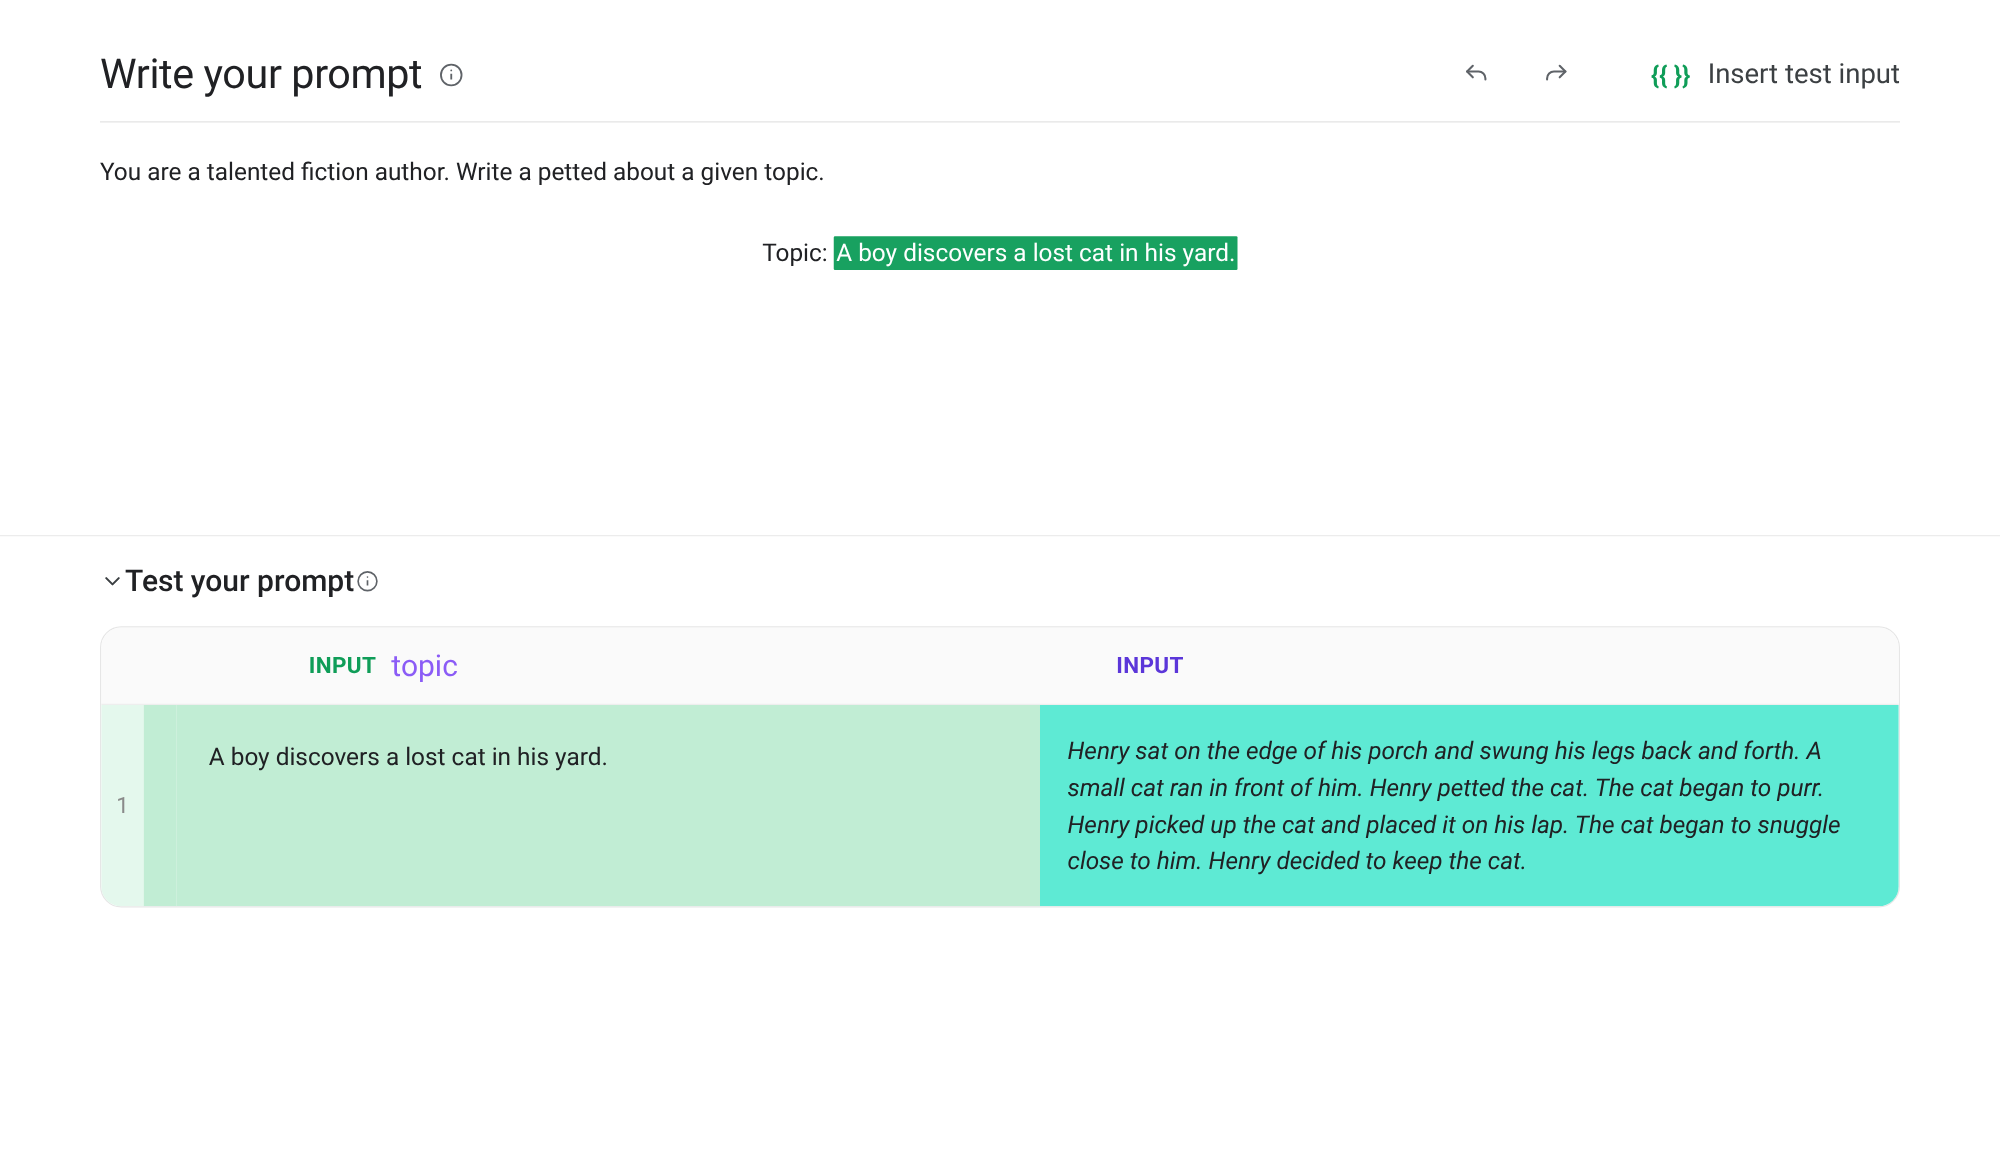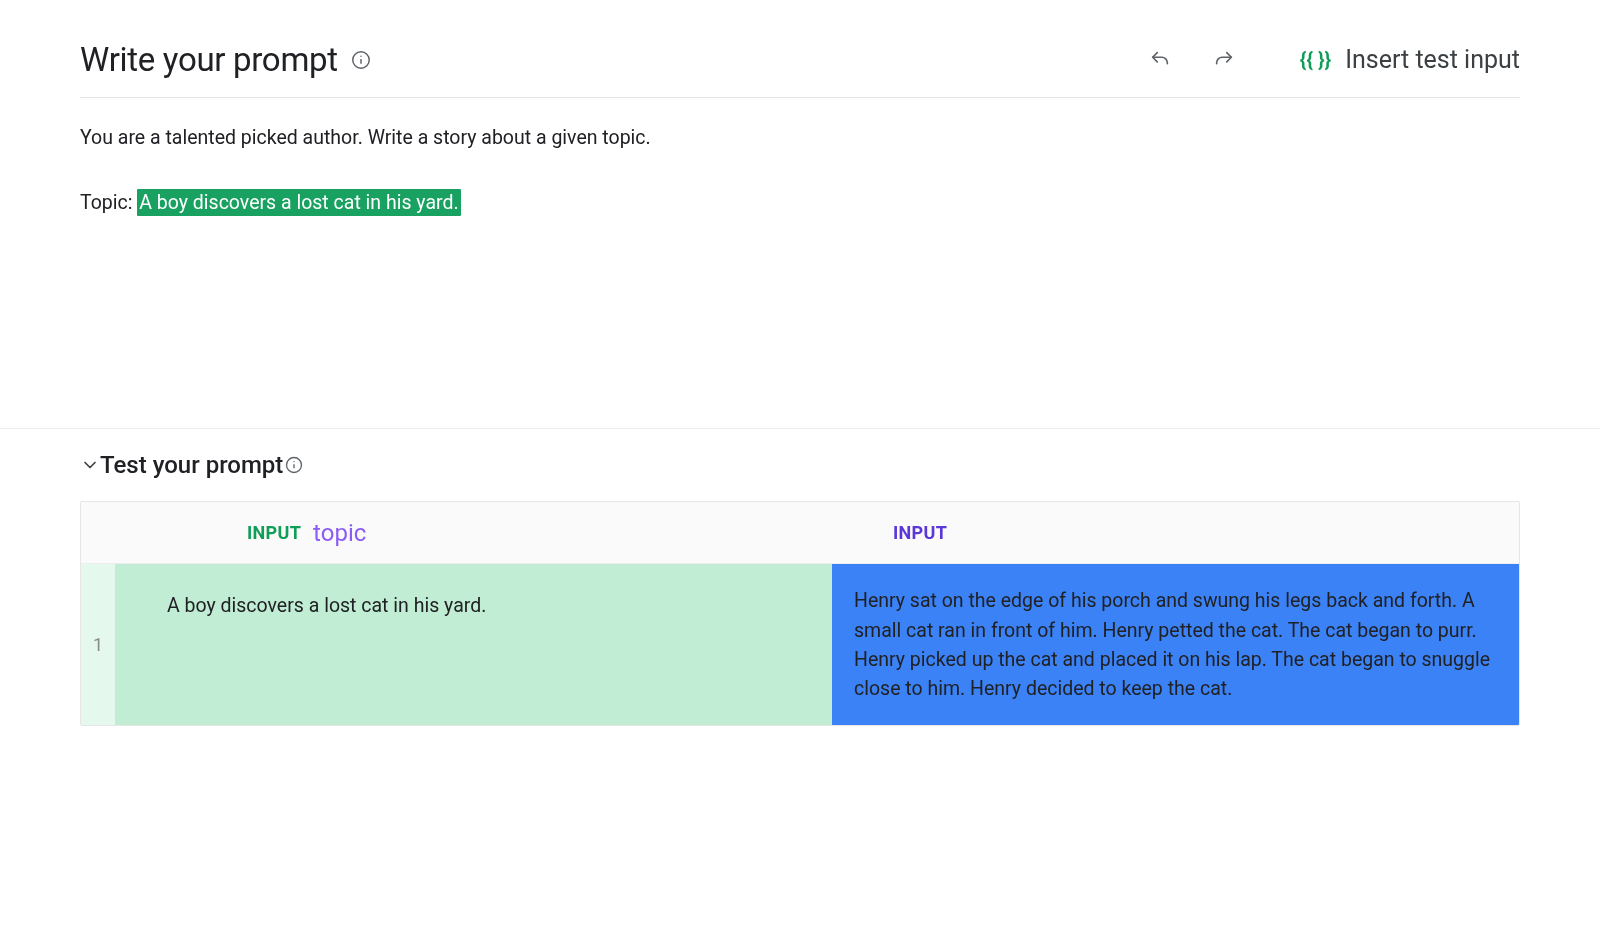--- a/index.html
+++ b/index.html
@@ -73,33 +73,34 @@
     cursor: pointer;
     margin-left: 30px;
   }
   .braces {
     color: #0f9d58;
     font-weight: 700;
     font-size: 20px;
     letter-spacing: 0px;
   }
   .insert-label {
-    font-size: 25px;
+    font-size: 22px;
     color: #3c4043;
   }
 
   .prompt-body {
     padding-top: 24px;
     font-size: 19.5px;
     line-height: 1.6;
     color: #202124;
   }
 
   .prompt-line2 {
     margin-top: 34px;
+    text-align: center;
   }
 
   .highlight {
     background: #18a160;
     color: #ffffff;
     padding: 2px 2px;
     border-radius: 1px;
   }
 
   .divider-full {
@@ -123,21 +124,21 @@
   .test-title {
     font-size: 24px;
     font-weight: 500;
     color: #202124;
   }
   .info-icon-sm svg { width:20px; height:20px; }
 
   .test-table {
     margin-top: 22px;
     border: 1px solid #e6e6e6;
-    border-radius: 2px;
+    border-radius: 17px;
     overflow: hidden;
   }
 
   .table-head {
     display: flex;
     background: #fafafa;
     border-bottom: 1px solid #eeeeee;
     height: 62px;
     align-items: center;
   }
@@ -194,25 +195,26 @@
   }
   .col-input {
     flex: 1;
     background: #c1edd4;
     padding: 30px 26px 30px 26px;
     font-size: 19.5px;
     color: #202124;
   }
   .col-output {
     flex: 1;
-    background: #3b82f6;
+    background: #5eead4;
     padding: 22px 26px 22px 22px;
     font-size: 19.5px;
     line-height: 1.5;
     color: #202124;
+    font-style: italic;
   }
 </style>
 </head>
 <body>
 
 <div class="top-section">
   <div class="header-row">
     <div class="title-wrap">
       <h1 class="page-title">Write your prompt</h1>
       <span class="info-icon">
@@ -237,21 +239,21 @@
         </svg>
       </button>
       <div class="insert-group">
         <span class="braces">{{ }}</span>
         <span class="insert-label">Insert test input</span>
       </div>
     </div>
   </div>
 
   <div class="prompt-body">
-    <div>You are a talented picked author. Write a story about a given topic.</div>
+    <div>You are a talented fiction author. Write a petted about a given topic.</div>
     <div class="prompt-line2">
       <span>Topic: </span><span class="highlight">A boy discovers a lost cat in his yard.</span>
     </div>
   </div>
 </div>
 
 <div class="divider-full"></div>
 
 <div class="test-section">
   <div class="test-header">

